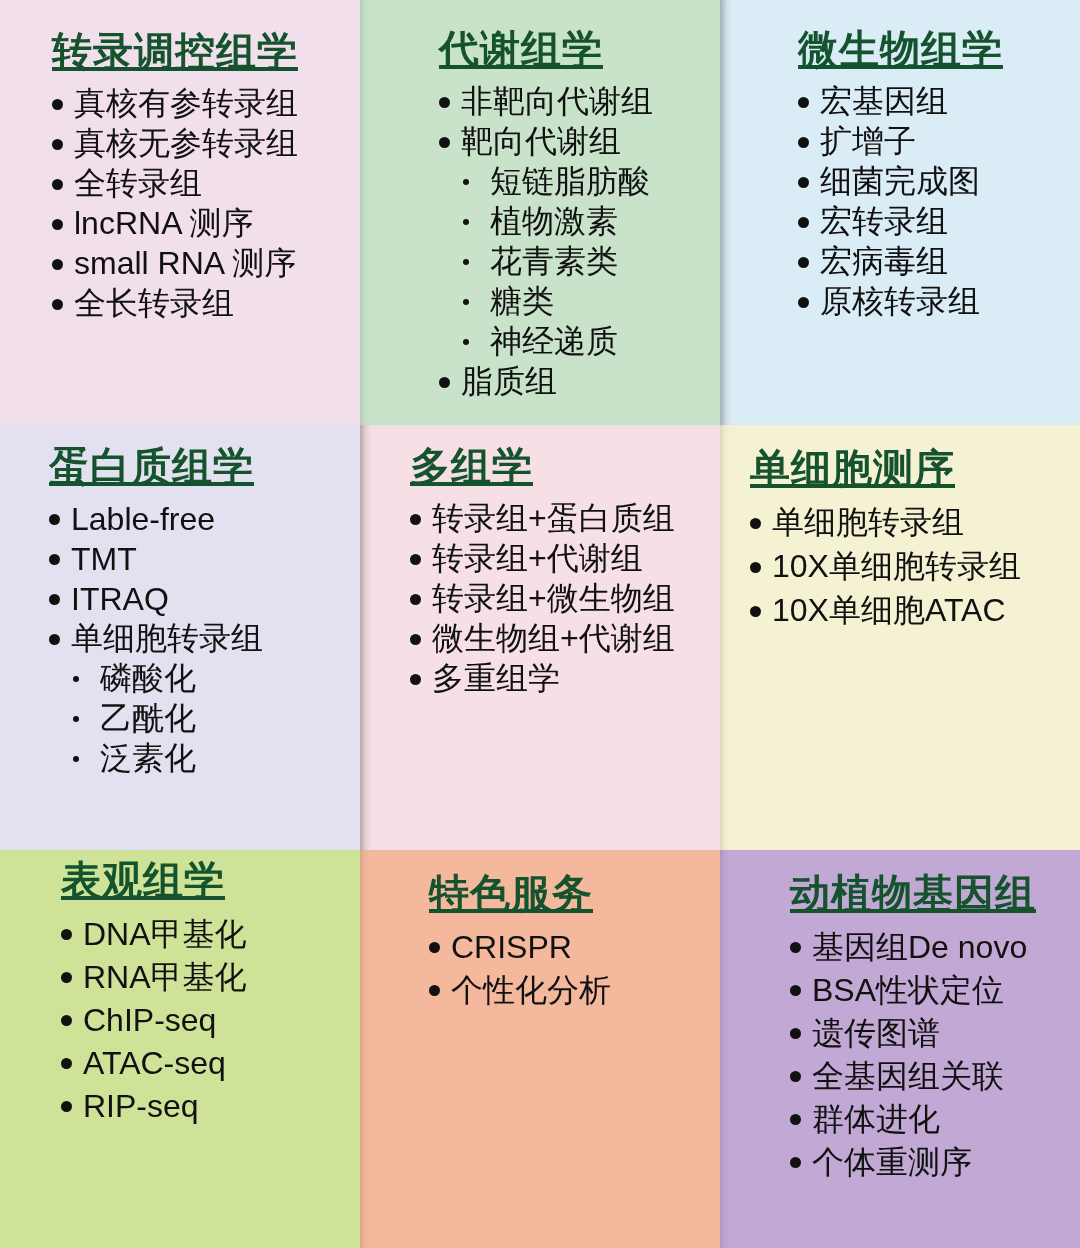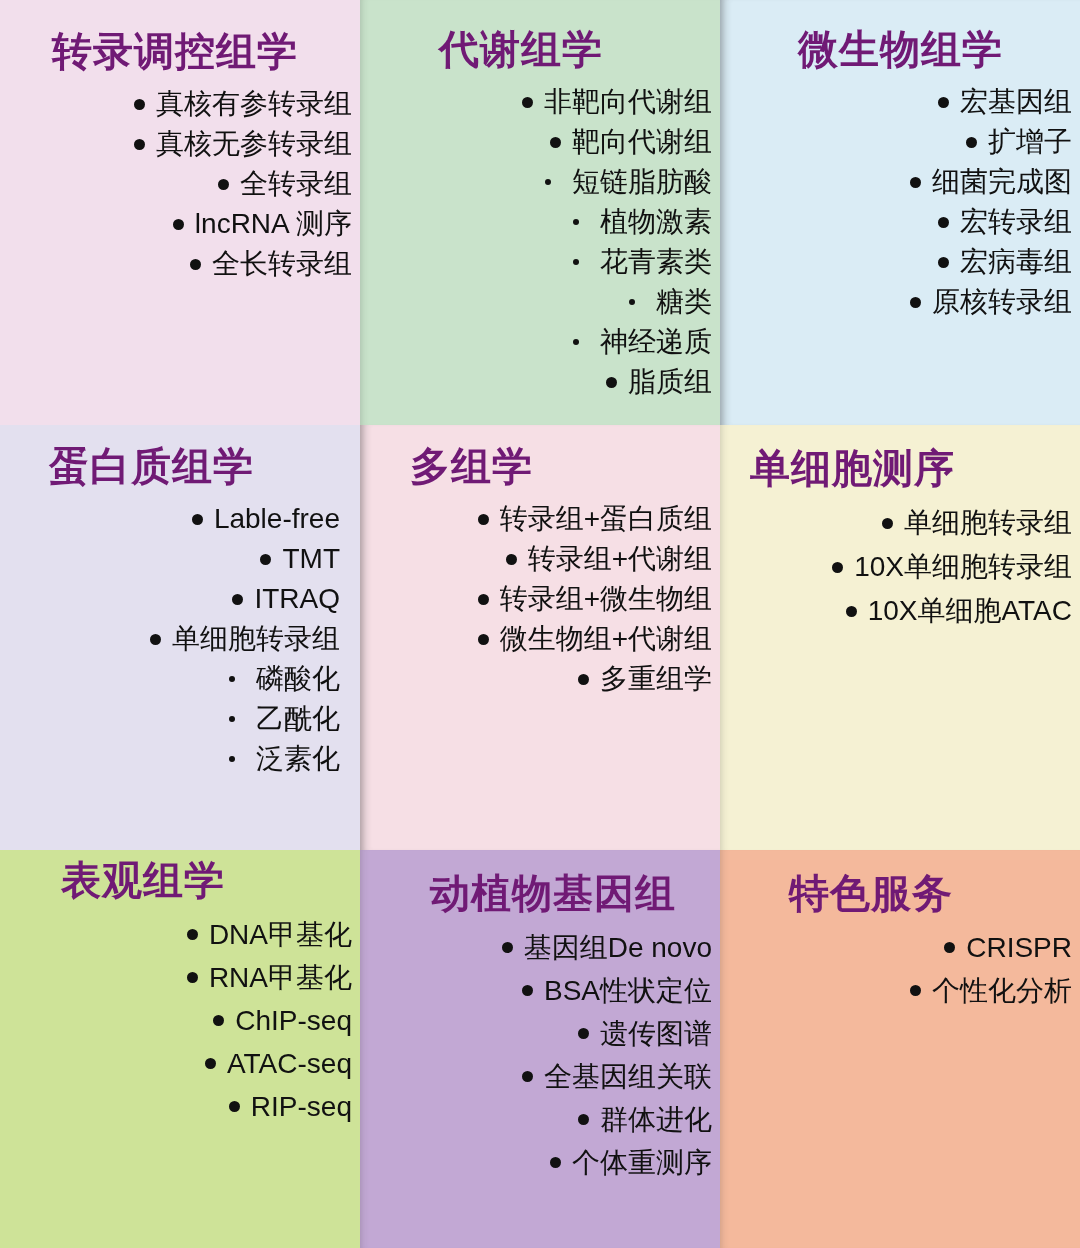--- a/index.html
+++ b/index.html
@@ -12,30 +12,30 @@
     font-family: "Liberation Sans", sans-serif;
     color: #111111;
   }
   .card { box-sizing: border-box; overflow: hidden; }
   .card h2 {
     margin: 0;
     font-size: 40px;
     font-weight: 700;
     line-height: 1.15;
     letter-spacing: 1px;
-    color: #701a75;
+    color: #14532d;
+    text-decoration: underline;
   }
   .card ul { list-style: none; margin: 10px 0 0 0; padding: 0; }
   .card li {
     display: flex;
     align-items: center;
-    font-size: 28px;
+    font-size: 32px;
     height: 40px;
     white-space: nowrap;
-    justify-content: flex-end;
   }
   .dot {
     width: 11px; height: 11px;
     border-radius: 50%;
     background: #111111;
     margin-right: 11px;
     flex: none;
   }
   li.sub { padding-left: 24px; }
   li.sub .dot { width: 6px; height: 6px; margin-right: 21px; }
@@ -77,20 +77,24 @@
       <li>
           <span class="dot"></span>
           <span>全转录组</span>
         </li>
       <li>
           <span class="dot"></span>
           <span>lncRNA 测序</span>
         </li>
       <li>
           <span class="dot"></span>
+          <span>small RNA 测序</span>
+        </li>
+      <li>
+          <span class="dot"></span>
           <span>全长转录组</span>
         </li>
     </ul>
   </section>
 
   <section class="card c3 shadow-soft" style="background-color: rgb(201, 227, 203);">
     <h2>代谢组学</h2>
     <ul>
       <li>
           <span class="dot"></span>
@@ -254,20 +258,34 @@
           <span class="dot"></span>
           <span>ATAC-seq</span>
         </li>
       <li>
           <span class="dot"></span>
           <span>RIP-seq</span>
         </li>
     </ul>
   </section>
 
+  <section class="card c9 shadow-soft" style="background-color: rgb(244, 185, 156);">
+    <h2>特色服务</h2>
+    <ul>
+      <li>
+          <span class="dot"></span>
+          <span>CRISPR</span>
+        </li>
+      <li>
+          <span class="dot"></span>
+          <span>个性化分析</span>
+        </li>
+    </ul>
+  </section>
+
   <section class="card c8 shadow-soft" style="background-color: rgb(194, 168, 212);">
     <h2>动植物基因组</h2>
     <ul>
       <li>
           <span class="dot"></span>
           <span>基因组De novo</span>
         </li>
       <li>
           <span class="dot"></span>
           <span>BSA性状定位</span>
@@ -284,27 +302,13 @@
           <span class="dot"></span>
           <span>群体进化</span>
         </li>
       <li>
           <span class="dot"></span>
           <span>个体重测序</span>
         </li>
     </ul>
   </section>
 
-  <section class="card c9 shadow-soft" style="background-color: rgb(244, 185, 156);">
-    <h2>特色服务</h2>
-    <ul>
-      <li>
-          <span class="dot"></span>
-          <span>CRISPR</span>
-        </li>
-      <li>
-          <span class="dot"></span>
-          <span>个性化分析</span>
-        </li>
-    </ul>
-  </section>
-
 </div>
 
 </body></html>

